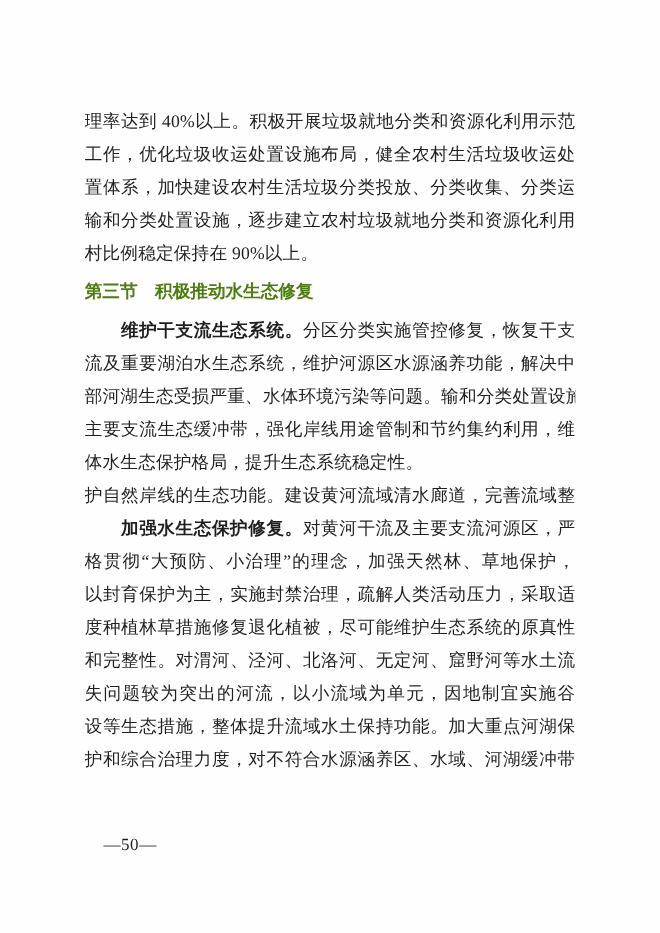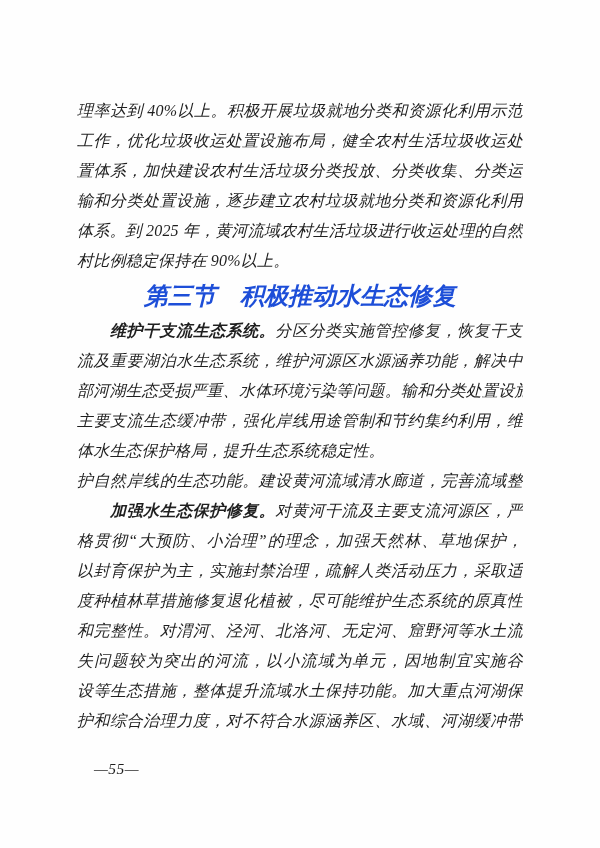--- a/index.html
+++ b/index.html
@@ -8,21 +8,20 @@
     background: #ffffff;
   }
   .page {
     position: relative;
     width: 600px;
     height: 848px;
     background: #fefefe;
     overflow: hidden;
     font-family: "Liberation Serif", serif;
     color: #1f1f1f;
-    font-style: italic;
   }
   .content {
     position: absolute;
     left: 77px;
     top: 96px;
     width: 446px;
   }
   .para {
     margin: 0;
   }
@@ -41,25 +40,25 @@
   }
   .line.indent {
     text-indent: 33px;
   }
   .lead {
     font-weight: bold;
   }
   .heading {
     height: 40px;
     line-height: 40px;
-    text-align: center;
+    text-align: left;
     font-family: "Liberation Sans", sans-serif;
     font-weight: bold;
-    font-size: 24px;
-    color: #1d4ed8;
+    font-size: 16px;
+    color: #4d7c0f;
     overflow: hidden;
   }
   .footer {
     position: absolute;
     left: 94px;
     top: 760px;
     font-size: 15.5px;
     line-height: 18px;
     color: #1f1f1f;
     letter-spacing: 0.5px;
@@ -69,21 +68,20 @@
 <body>
 
 <div class="page">
   <div class="content">
 
     <div class="para">
       <div class="line">理率达到 40%以上。积极开展垃圾就地分类和资源化利用示范</div>
       <div class="line">工作，优化垃圾收运处置设施布局，健全农村生活垃圾收运处</div>
       <div class="line">置体系，加快建设农村生活垃圾分类投放、分类收集、分类运</div>
       <div class="line">输和分类处置设施，逐步建立农村垃圾就地分类和资源化利用</div>
-      <div class="line">体系。到 2025 年，黄河流域农村生活垃圾进行收运处理的自然</div>
       <div class="line end">村比例稳定保持在 90%以上。</div>
     </div>
 
     <div class="heading">第三节　积极推动水生态修复</div>
 
     <div class="para">
       <div class="line indent"><span class="lead">维护干支流生态系统。</span><span>分区分类实施管控修复，恢复干支</span></div>
       <div class="line">流及重要湖泊水生态系统，维护河源区水源涵养功能，解决中</div>
       <div class="line">部河湖生态受损严重、水体环境污染等问题。输和分类处置设施</div>
       <div class="line">主要支流生态缓冲带，强化岸线用途管制和节约集约利用，维</div>
@@ -97,14 +95,14 @@
       <div class="line">以封育保护为主，实施封禁治理，疏解人类活动压力，采取适</div>
       <div class="line">度种植林草措施修复退化植被，尽可能维护生态系统的原真性</div>
       <div class="line">和完整性。对渭河、泾河、北洛河、无定河、窟野河等水土流</div>
       <div class="line">失问题较为突出的河流，以小流域为单元，因地制宜实施谷</div>
       <div class="line">设等生态措施，整体提升流域水土保持功能。加大重点河湖保</div>
       <div class="line">护和综合治理力度，对不符合水源涵养区、水域、河湖缓冲带</div>
     </div>
 
   </div>
 
-  <div class="footer">—55—</div>
+  <div class="footer">—50—</div>
 </div>
 
 </body></html>

